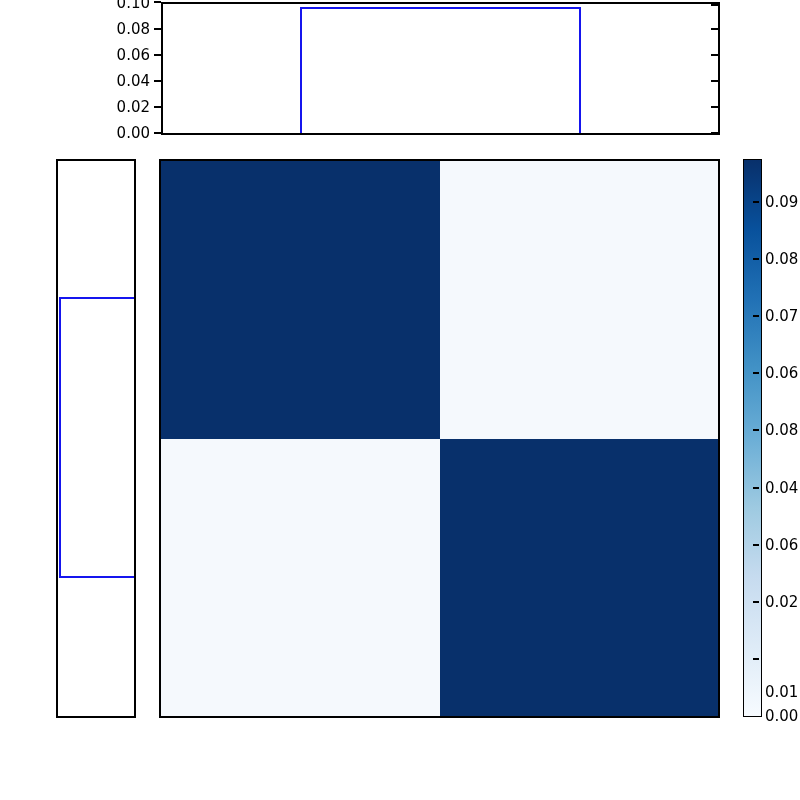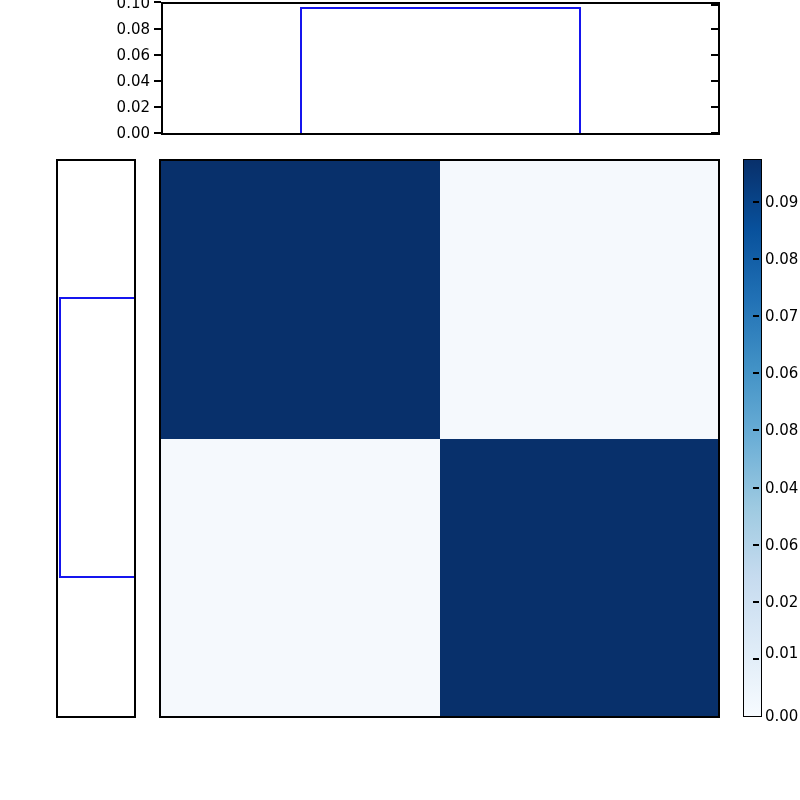--- a/index.html
+++ b/index.html
@@ -78,21 +78,21 @@
   <div class="tick tick-cb" style="top:601px"></div>
   <div class="tick tick-cb" style="top:544px"></div>
   <div class="tick tick-cb" style="top:487px"></div>
   <div class="tick tick-cb" style="top:429px"></div>
   <div class="tick tick-cb" style="top:372px"></div>
   <div class="tick tick-cb" style="top:315px"></div>
   <div class="tick tick-cb" style="top:258px"></div>
   <div class="tick tick-cb" style="top:201px"></div>
 
   <span class="lbl cblbl" style="top:716px">0.00</span>
-  <span class="lbl cblbl" style="top:653px">0.01</span>
+  <span class="lbl cblbl" style="top:692px">0.01</span>
   <span class="lbl cblbl" style="top:602px">0.02</span>
   <span class="lbl cblbl" style="top:545px">0.06</span>
   <span class="lbl cblbl" style="top:488px">0.04</span>
   <span class="lbl cblbl" style="top:430px">0.08</span>
   <span class="lbl cblbl" style="top:373px">0.06</span>
   <span class="lbl cblbl" style="top:316px">0.07</span>
   <span class="lbl cblbl" style="top:259px">0.08</span>
   <span class="lbl cblbl" style="top:202px">0.09</span>
 
 </div>

